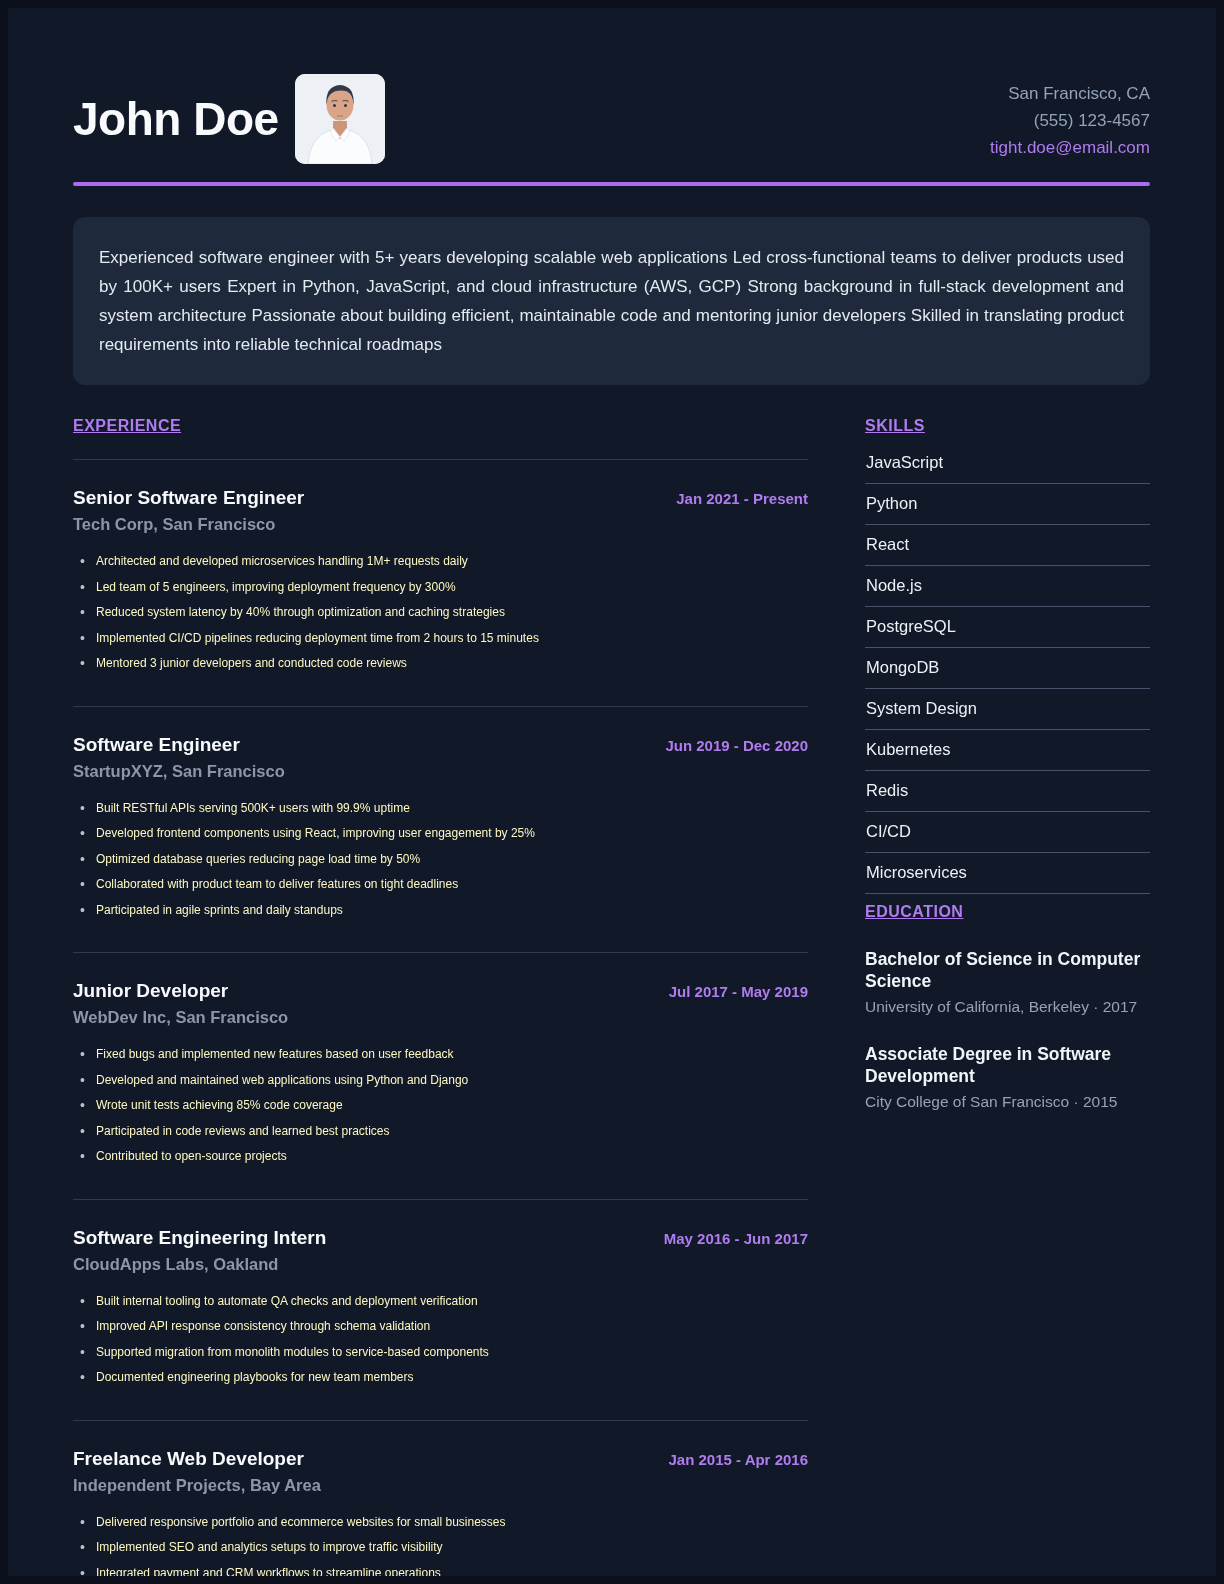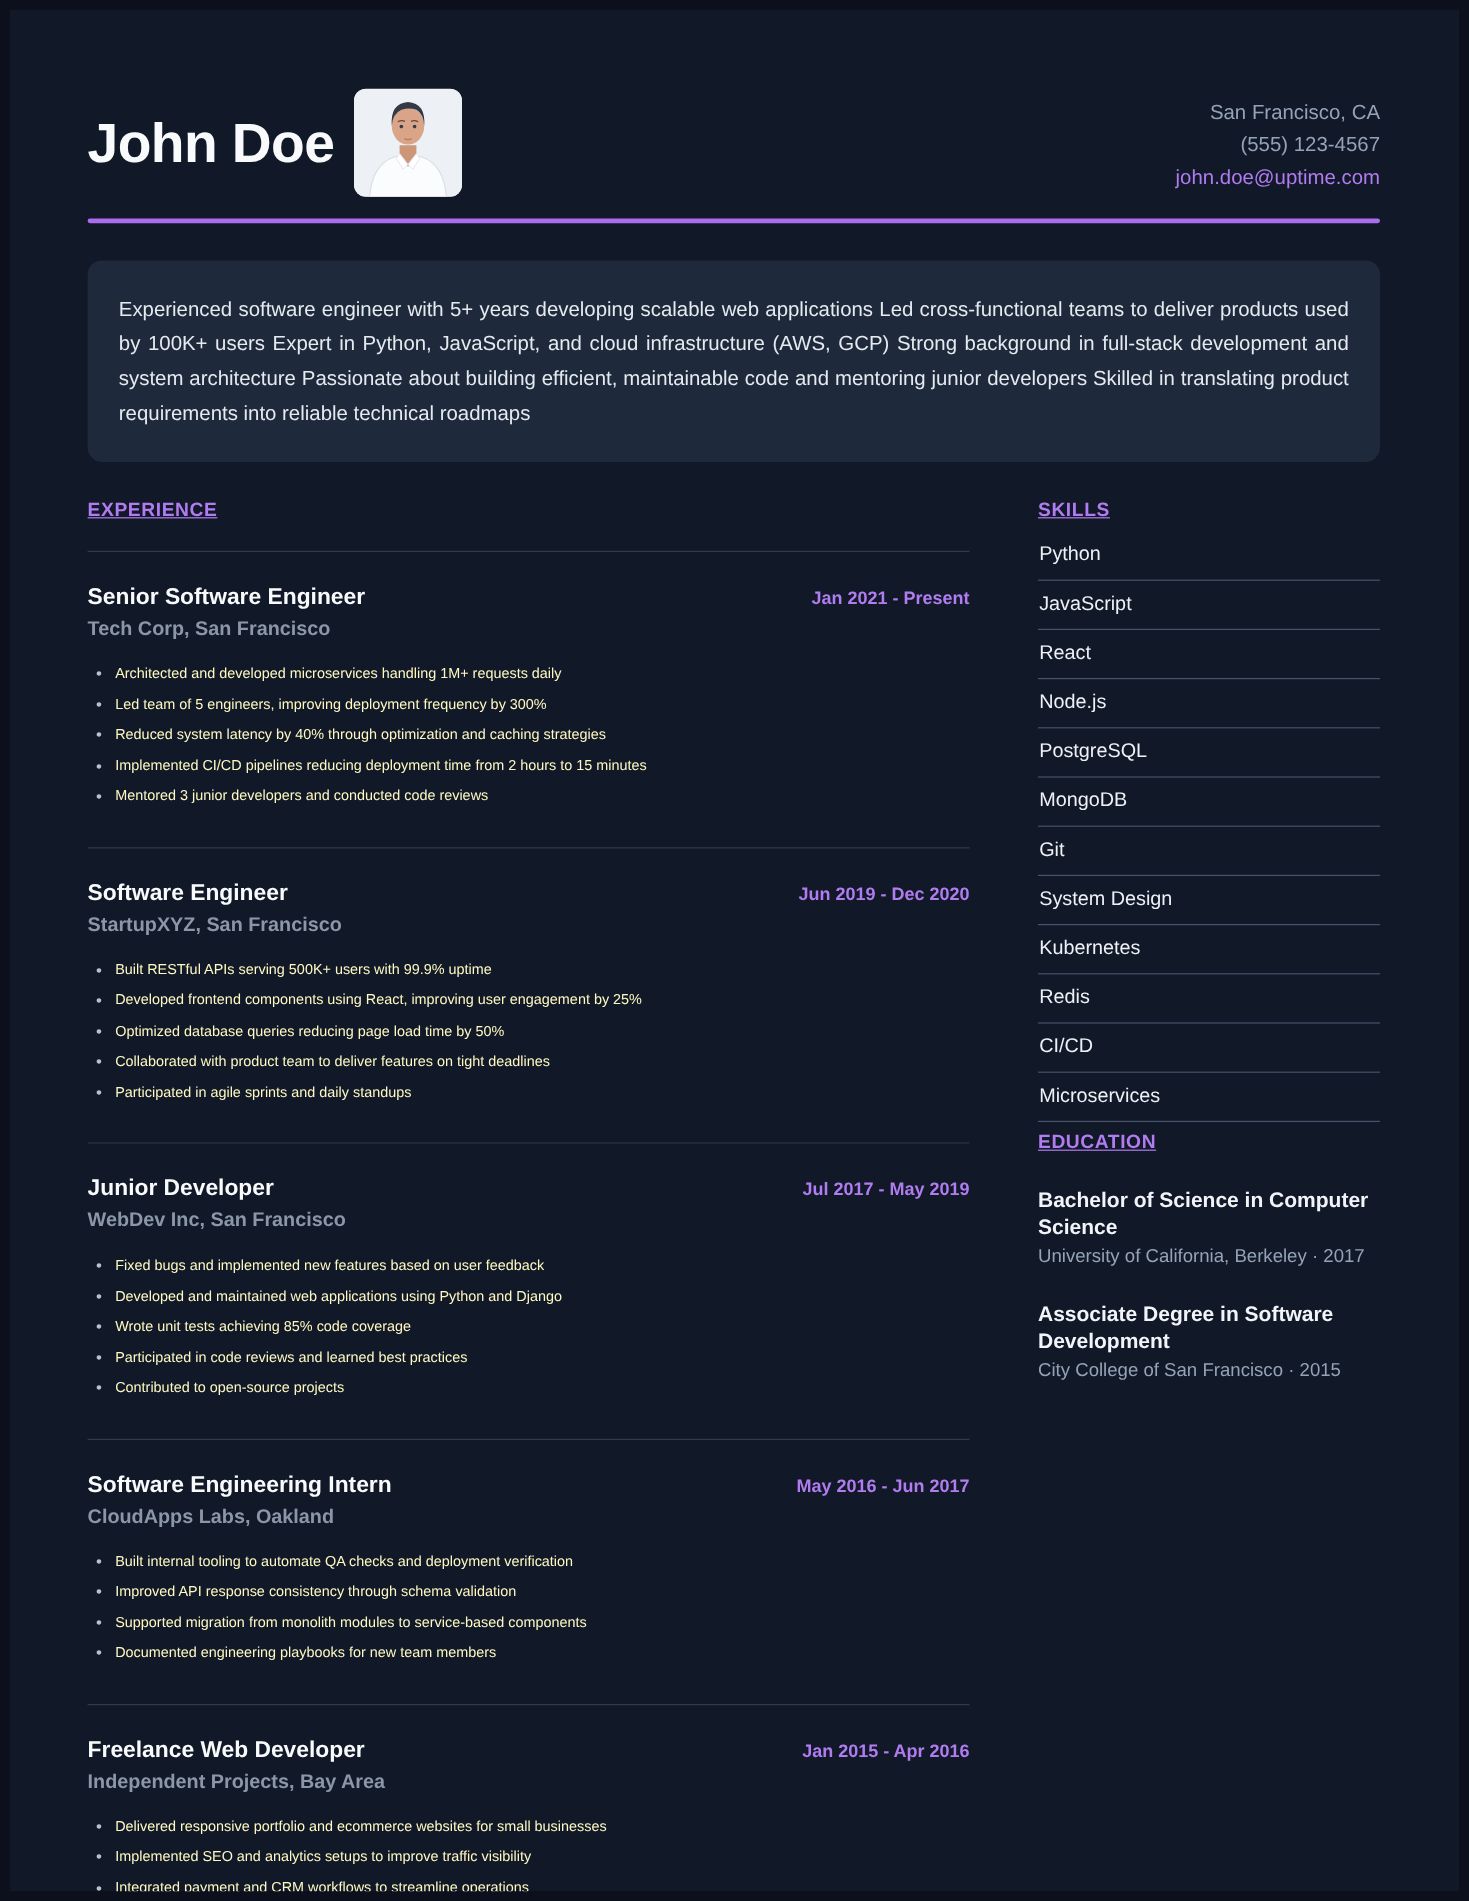--- a/index.html
+++ b/index.html
@@ -100,21 +100,21 @@
           <circle cx="50.5" cy="31.5" r="1.5" fill="#333945"></circle>
           <path d="M36.5 27.5 q3 -1.8 6 -0.4" stroke="#5d4a3c" stroke-width="1.1" fill="none"></path>
           <path d="M47.5 27.1 q3 -1.4 6 0.4" stroke="#5d4a3c" stroke-width="1.1" fill="none"></path>
           <path d="M42 41.5 q3 1.6 6 0" stroke="#b07c60" stroke-width="1" fill="none"></path>
         </svg>
       </div>
     </div>
     <div class="contact">
       <div>San Francisco, CA</div>
       <div>(555) 123-4567</div>
-      <a class="email">john.doe@uptime.com</a>
+      <a class="email">tight.doe@email.com</a>
     </div>
   </div>
 
   <hr class="accent-rule">
 
   <div class="summary-box">
     <p>Experienced software engineer with 5+ years developing scalable web applications Led cross-functional teams to deliver products used by 100K+ users Expert in Python, JavaScript, and cloud infrastructure (AWS, GCP) Strong background in full-stack development and system architecture Passionate about building efficient, maintainable code and mentoring junior developers Skilled in translating product requirements into reliable technical roadmaps</p>
   </div>
 
   <div class="columns">
@@ -192,35 +192,34 @@
               <li>Implemented SEO and analytics setups to improve traffic visibility</li>
               <li>Integrated payment and CRM workflows to streamline operations</li>
             </ul>
   </div>
 </div>
     </div>
 
     <div class="right-col">
       <h2 class="section-heading">SKILLS</h2>
       <ul class="skills-list" id="skills">
+  <li>JavaScript</li>
+
   <li>Python</li>
 
-  <li>JavaScript</li>
-
   <li>React</li>
 
   <li>Node.js</li>
 
 
 
   <li>PostgreSQL</li>
 
   <li>MongoDB</li>
 
-  <li>Git</li>
 
   <li>System Design</li>
 
   <li>Kubernetes</li>
 
   <li>Redis</li>
 
   <li>CI/CD</li>
 
   <li>Microservices</li>

